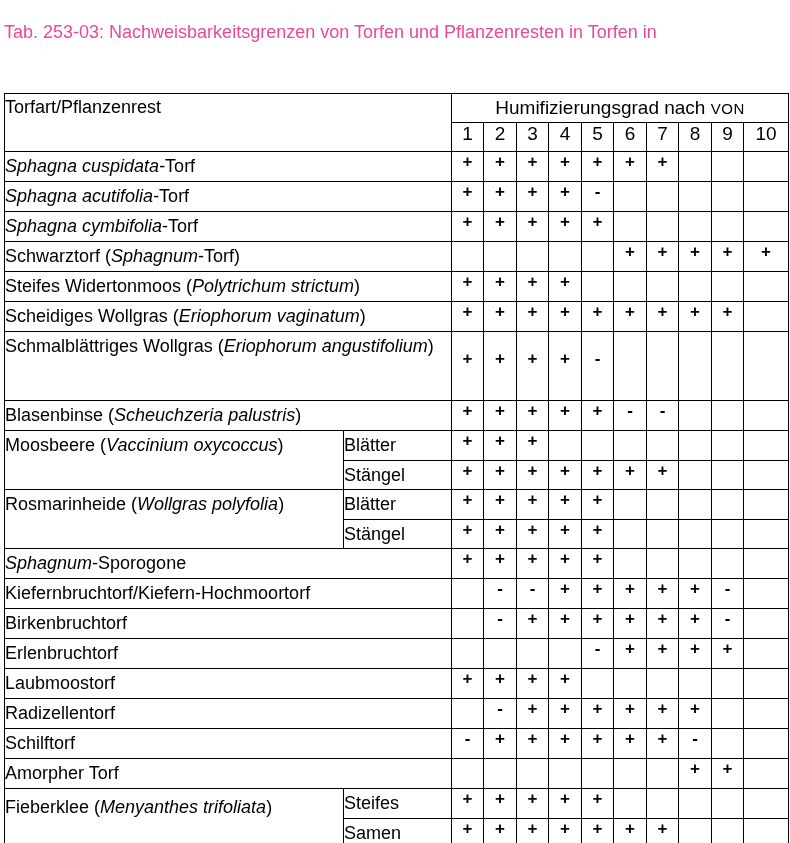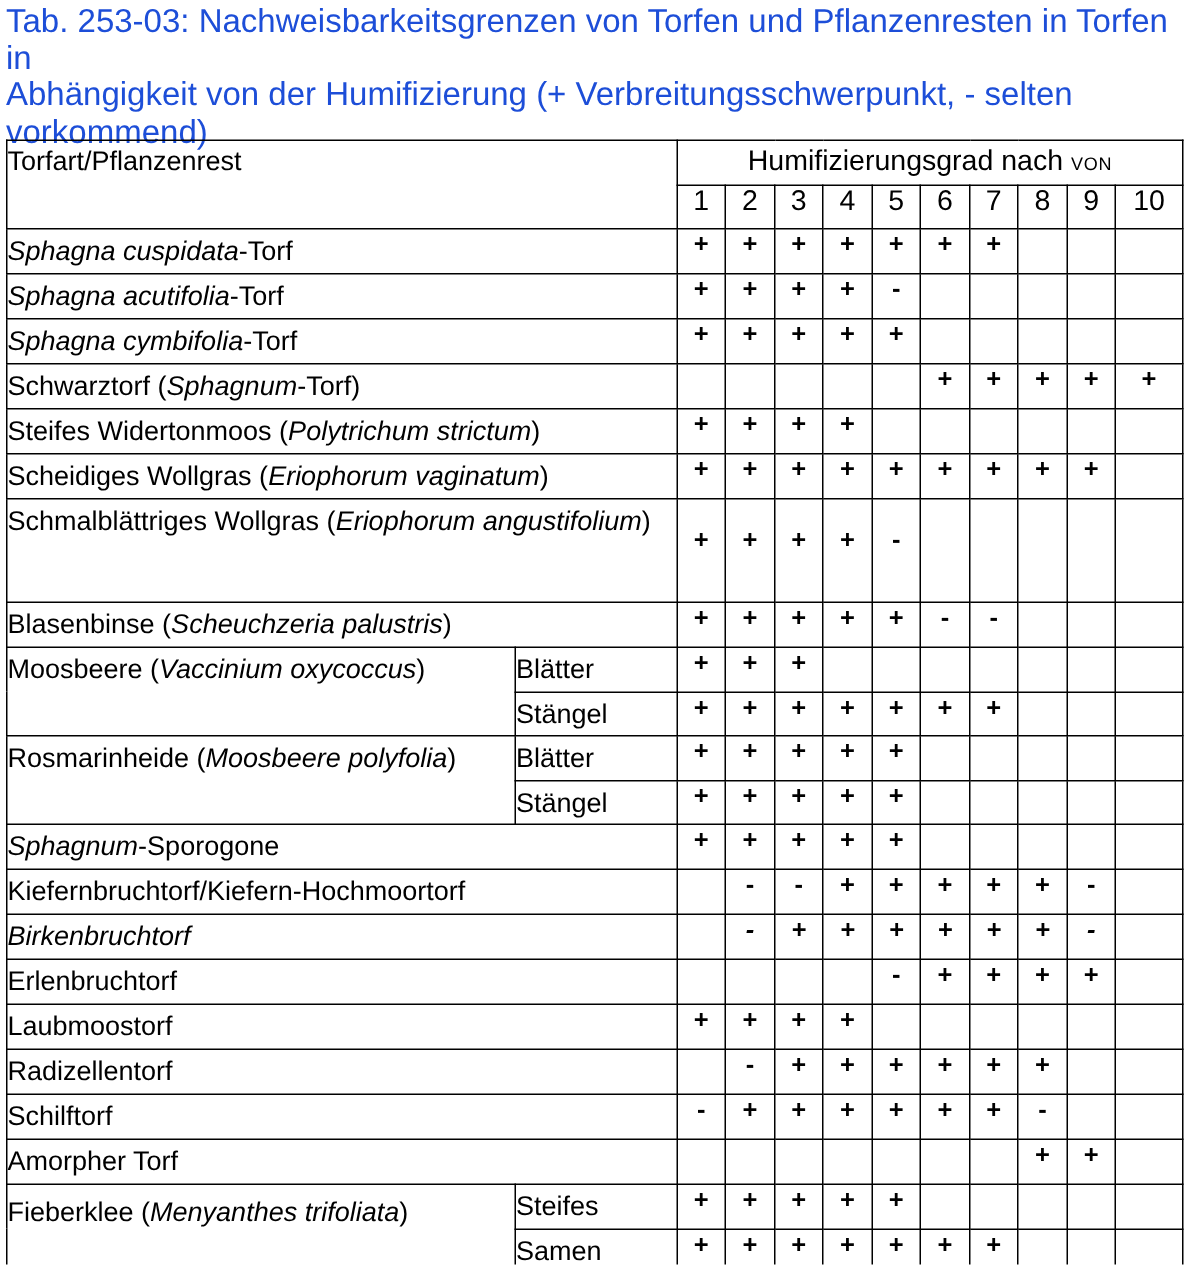--- a/index.html
+++ b/index.html
@@ -1,48 +1,47 @@
 <!DOCTYPE html>
 <html><head>
 <meta charset="utf-8">
 <style>
   html, body { margin: 0; padding: 0; background: #ffffff; }
   body {
     width: 790px; height: 843px; position: relative; overflow: hidden;
     font-family: "Liberation Sans", sans-serif; color: #000;
   }
   .caption {
-    position: absolute; left: 4px; top: 2px; width: 784px;
-    font-size: 22px; line-height: 24.5px; color: #1d4ed8;
+    position: absolute; left: 4px; top: 20px; width: 784px;
+    font-size: 18px; line-height: 24.5px; color: #ec4899;
   }
   table.grid {
     position: absolute; left: 4px; top: 93px;
     border-collapse: collapse; table-layout: fixed;
     font-size: 18px;
   }
   table.grid td {
     border: 1.5px solid #000; padding: 0; vertical-align: top;
     overflow: hidden; white-space: nowrap;
   }
   td.name { padding-left: 8px; line-height: 29px; }
   td.name.wrap { white-space: normal; line-height: 29.5px; }
   td.sub { padding-left: 7px; line-height: 28px; }
   td.num { text-align: center; vertical-align: middle; font-size: 19px; }
   td.mark { text-align: center; vertical-align: middle; font-size: 17px; font-weight: bold; }
   td.hdr { padding-left: 8px; line-height: 26px; }
   td.hgroup { text-align: center; line-height: 27px; font-size: 19px; }
-  .sc { font-size: 12px; letter-spacing: 0.5px; }
+  .sc { font-size: 15px; letter-spacing: 0.5px; }
   i { font-style: italic; }
 </style>
 </head>
 <body>
 
 <div class="caption">
   <div>Tab. 253-03: Nachweisbarkeitsgrenzen von Torfen und Pflanzenresten in Torfen in</div>
-  <div>Abhängigkeit von der Humifizierung (+ Verbreitungsschwerpunkt, - selten vorkommend)</div>
 </div>
 
 <table class="grid">
   <colgroup>
     <col style="width:339px">
       <col style="width:108px">
     <col style="width:32px">
       <col style="width:33px">
       <col style="width:32px">
       <col style="width:33px">
@@ -195,21 +194,21 @@
         <td class="mark">+</td>
         <td class="mark">+</td>
         <td class="mark">+</td>
         <td class="mark">+</td>
         <td class="mark">+</td>
         <td class="mark"></td>
         <td class="mark"></td>
         <td class="mark"></td>
       </tr>
       <tr style="height: 29.5px;">
-        <td class="name wrap" rowspan="2"><span>Rosmarinheide (</span><i>Moosbeere polyfolia</i><span>)</span></td>
+        <td class="name wrap" rowspan="2"><span>Rosmarinheide (</span><i>Wollgras polyfolia</i><span>)</span></td>
         <td class="sub">Blätter</td>
         <td class="mark">+</td>
         <td class="mark">+</td>
         <td class="mark">+</td>
         <td class="mark">+</td>
         <td class="mark">+</td>
         <td class="mark"></td>
         <td class="mark"></td>
         <td class="mark"></td>
         <td class="mark"></td>
@@ -247,21 +246,21 @@
         <td class="mark">-</td>
         <td class="mark">-</td>
         <td class="mark">+</td>
         <td class="mark">+</td>
         <td class="mark">+</td>
         <td class="mark">+</td>
         <td class="mark">+</td>
         <td class="mark">-</td>
         <td class="mark"></td>
       </tr>
-      <tr style="height: 29.5px; font-style: italic;">
+      <tr style="height: 29.5px;">
         <td class="name" colspan="2"><span>Birkenbruchtorf</span></td>
         <td class="mark"></td>
         <td class="mark">-</td>
         <td class="mark">+</td>
         <td class="mark">+</td>
         <td class="mark">+</td>
         <td class="mark">+</td>
         <td class="mark">+</td>
         <td class="mark">+</td>
         <td class="mark">-</td>

